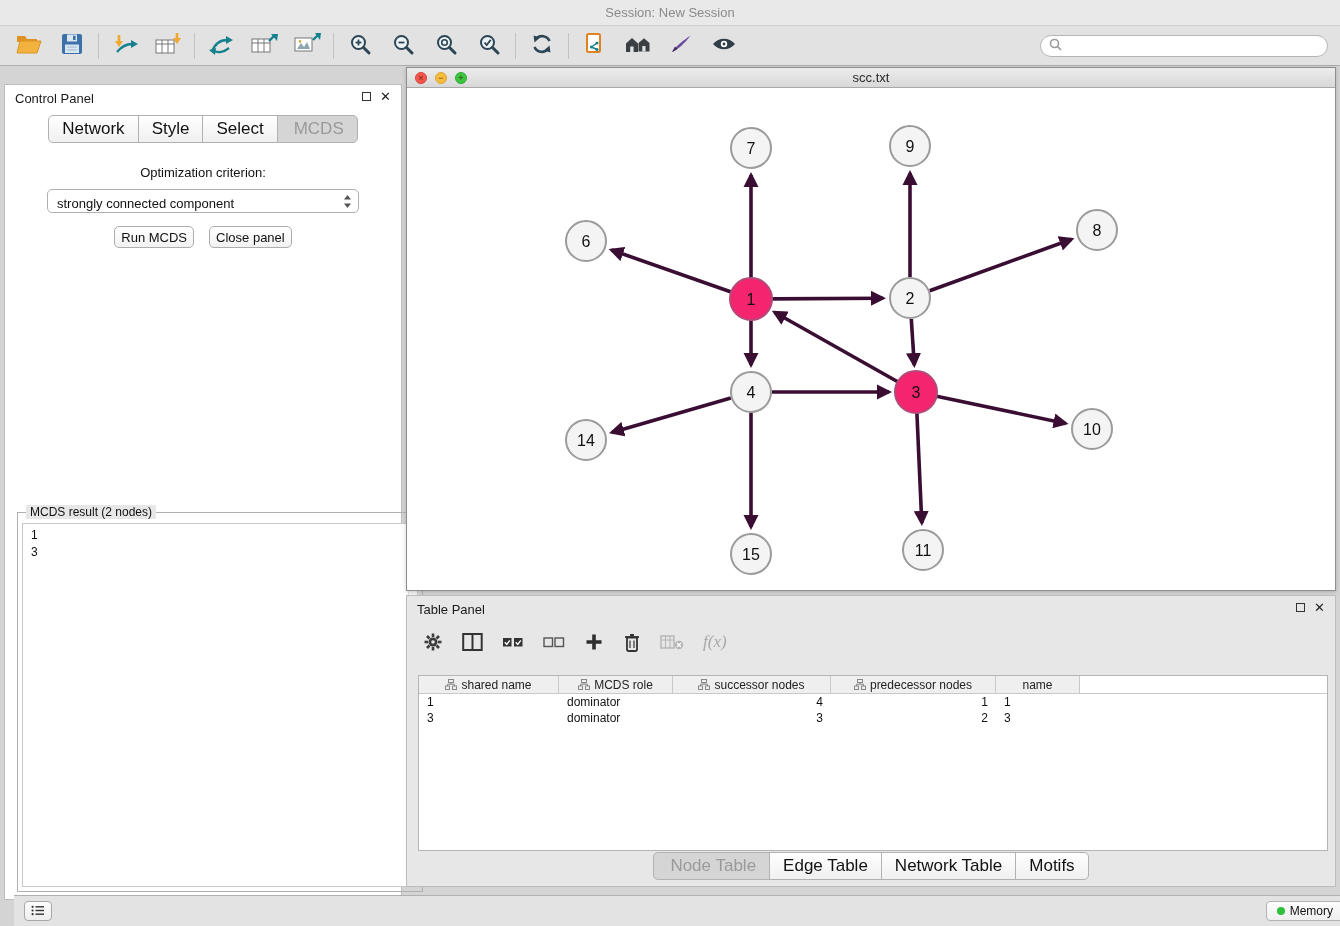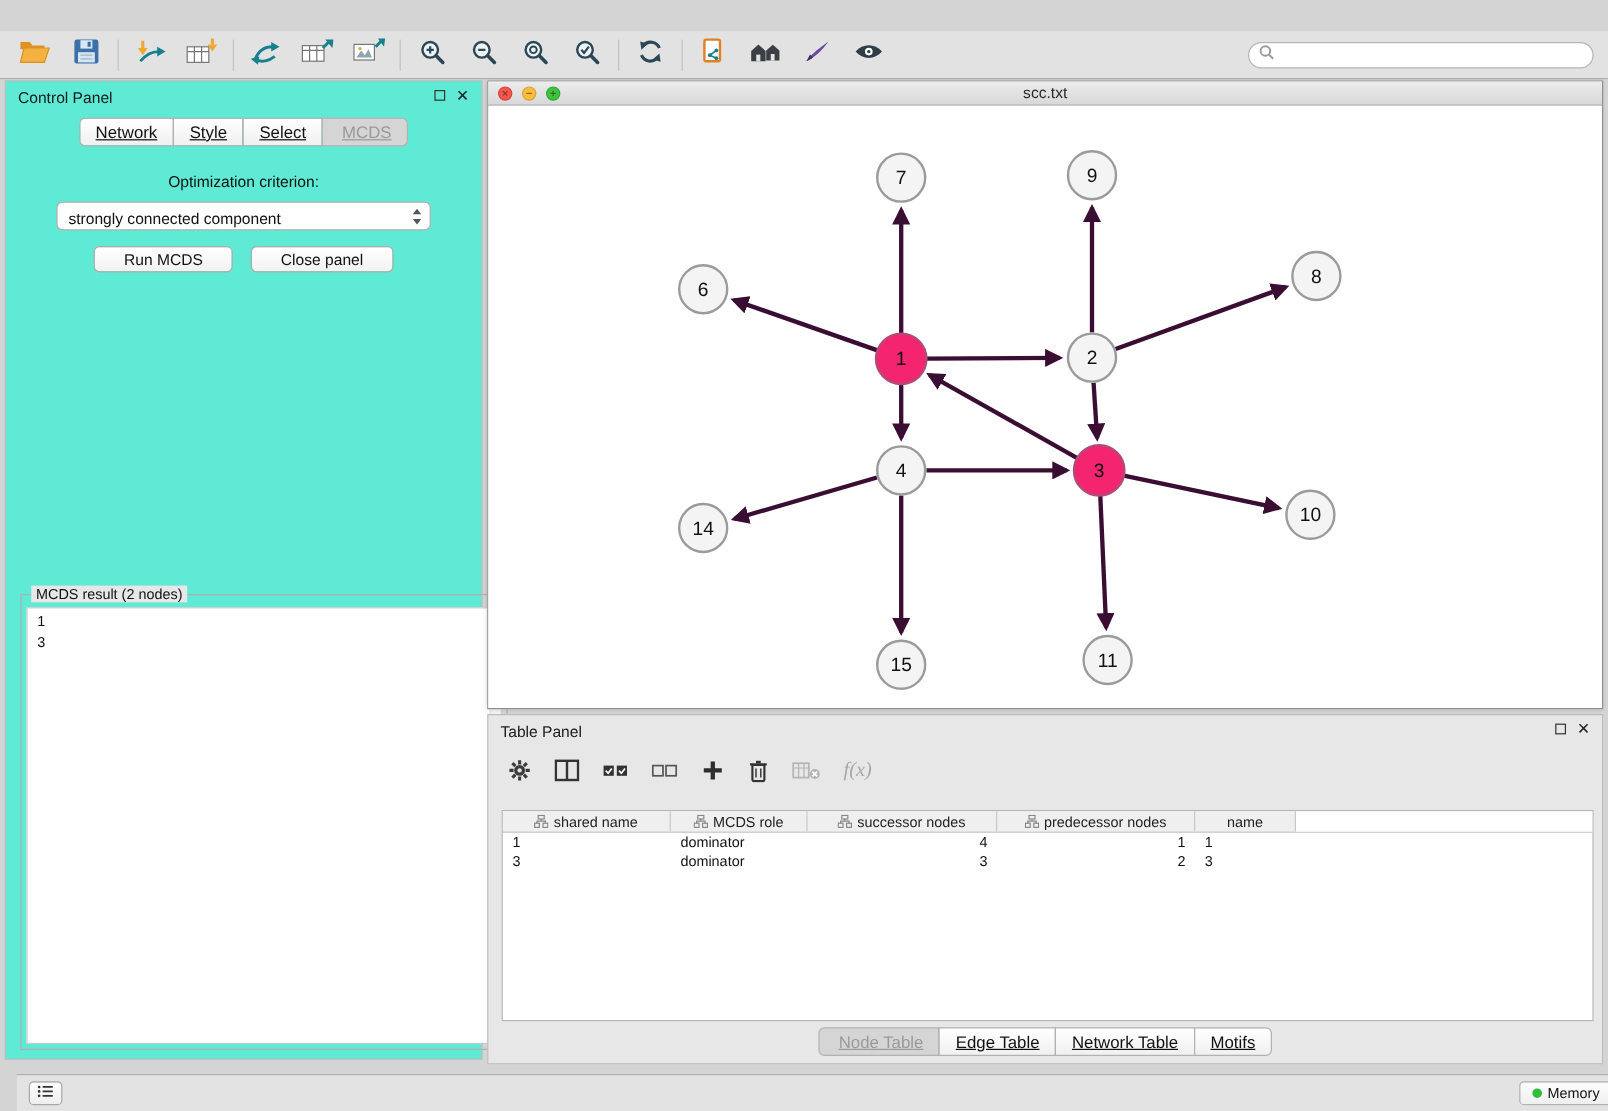--- a/index.html
+++ b/index.html
@@ -10,35 +10,35 @@
   .titlebar { position:absolute; left:0; top:0; width:100%; height:26px; background:#e9e9e9; border-bottom:1px solid #cfcfcf; display:flex; align-items:center; justify-content:center; font-size:13px; color:#8a8a8a; }
 
   
   .toolbar { position:absolute; left:0; top:26px; width:100%; height:40px; background:#e2e2e2; border-bottom:1px solid #adadad; display:flex; align-items:center; padding:0 12px; }
   .tb-btn { width:34px; height:30px; display:flex; align-items:center; justify-content:center; border-radius:4px; cursor:default; }
   .tb-sep { width:1px; height:26px; background:#c2c2c2; margin:0 9px; }
   .tb-group { display:flex; align-items:center; gap:9px; }
   .searchbox { margin-left:auto; width:288px; height:22px; background:#fff; border:1px solid #b5b5b5; border-radius:12px; display:flex; align-items:center; padding-left:8px; gap:5px; }
 
   
-  .control-panel { position:absolute; left:4px; top:67px; width:398px; height:816px; background:#5eead4; border:1px solid #bdbdbd; }
+  .control-panel { position:absolute; left:4px; top:84px; width:398px; height:816px; background:#ffffff; border:1px solid #bdbdbd; }
   .panel-header { position:relative; height:26px; display:flex; align-items:center; padding-left:10px; font-size:13px; color:#1a1a1a; }
   .win-btns { position:absolute; right:10px; top:5px; display:flex; gap:9px; align-items:center; }
   .float-icon { width:9px; height:9px; border:1.5px solid #333; }
   .close-x { font-size:13px; font-weight:bold; color:#222; line-height:1; }
   .seg-tabs { display:flex; justify-content:center; margin-top:4px; }
-  .seg-tab { padding:3px 13px; font-size:14px; background:linear-gradient(#ffffff,#f0f0f0); border:1px solid #b2b2b2; margin-left:-1px; color:#111;text-decoration:underline; }
+  .seg-tab { padding:3px 13px; font-size:17px; background:linear-gradient(#ffffff,#f0f0f0); border:1px solid #b2b2b2; margin-left:-1px; color:#111; }
   .seg-tab:first-child { border-radius:5px 0 0 5px; margin-left:0; }
   .seg-tab:last-child { border-radius:0 5px 5px 0; }
   .seg-tab.active { background:#d5d5d5; color:#9a9a9a;padding-left:16px; }
   .opt-label { margin-top:22px; text-align:center; font-size:13px; color:#111; }
   .dropdown { position:relative; margin:9px auto 0; width:312px; height:24px; background:#fff; border:1px solid #b0b0b0; border-radius:5px; display:flex; align-items:center; padding:5px 22px 0 9px; font-size:13px; color:#111; }
   .dd-arrows { position:absolute; right:6px; top:4px; }
   .btn-row { display:flex; justify-content:center; gap:15px; margin-top:13px; }
-  .push-btn { height:22px; padding:0 24px; background:linear-gradient(#ffffff,#f2f2f2); border:1px solid #adadad; border-radius:5px; font-size:13px; color:#111; display:flex; align-items:center; }
+  .push-btn { height:22px; padding:0 6px; background:linear-gradient(#ffffff,#f2f2f2); border:1px solid #adadad; border-radius:5px; font-size:13px; color:#111; display:flex; align-items:center; }
   .result-group { position:absolute; left:12px; top:427px; width:406px; height:380px; border:1px solid #b0b0b0; }
   .result-title { position:absolute; top:-8px; left:8px; background:#e7e7e7; padding:0 4px; font-size:12px; color:#111; }
   .result-area { position:absolute; left:4px; top:10px; right:4px; bottom:4px; background:#fff; border:1px solid #c9c9c9; font-size:12px; line-height:17px; padding:3px 0 0 8px; color:#111; }
   .result-scroll { position:absolute; right:0; top:0; bottom:0; width:9px; background:#f4f4f4; border-left:1px solid #e0e0e0; }
 
   
   .net-window { position:absolute; left:406px; top:67px; width:930px; height:524px; border:1px solid #8e8e8e; background:#fff; box-shadow:0 1px 4px rgba(0,0,0,.18); }
   .net-titlebar { position:relative; height:20px; background:linear-gradient(#ececec,#d8d8d8); border-bottom:1px solid #a8a8a8; display:flex; align-items:center; justify-content:center; font-size:13px; color:#2a2a2a; }
   .lights { position:absolute; left:8px; top:4px; display:flex; gap:8px; }
   .light { width:12px; height:12px; border-radius:50%; display:flex; align-items:center; justify-content:center; font-size:9px; font-weight:bold; color:rgba(60,30,0,.55); }
@@ -68,20 +68,23 @@
   .memory-btn { margin-left:auto; height:20px; padding:0 10px; border:1px solid #b3b3b3; border-radius:4px; background:linear-gradient(#fdfdfd,#efefef); display:flex; align-items:center; gap:5px; font-size:12px; color:#111; }
   .green-dot { width:8px; height:8px; border-radius:50%; background:#2fbf3a; }
 
   svg text { font-family:"Liberation Sans","DejaVu Sans",sans-serif; }
 </style>
 </head>
 <body>
 
 <div class="app">
 
+  <div class="titlebar">
+    <span>Session: New Session</span>
+  </div>
 
   <div class="toolbar">
     <div class="tb-group">
       <div class="tb-btn">
         <span><svg width="26" height="22" viewBox="0 0 26 22">
               <path d="M1 3h8l2 3h10v3H1z" fill="#de9226"></path>
               <path d="M4 8h21l-4 12H1z" fill="#f3b13f" stroke="#d8941f" stroke-width="1"></path>
             </svg></span>
       </div>
       <div class="tb-btn">

